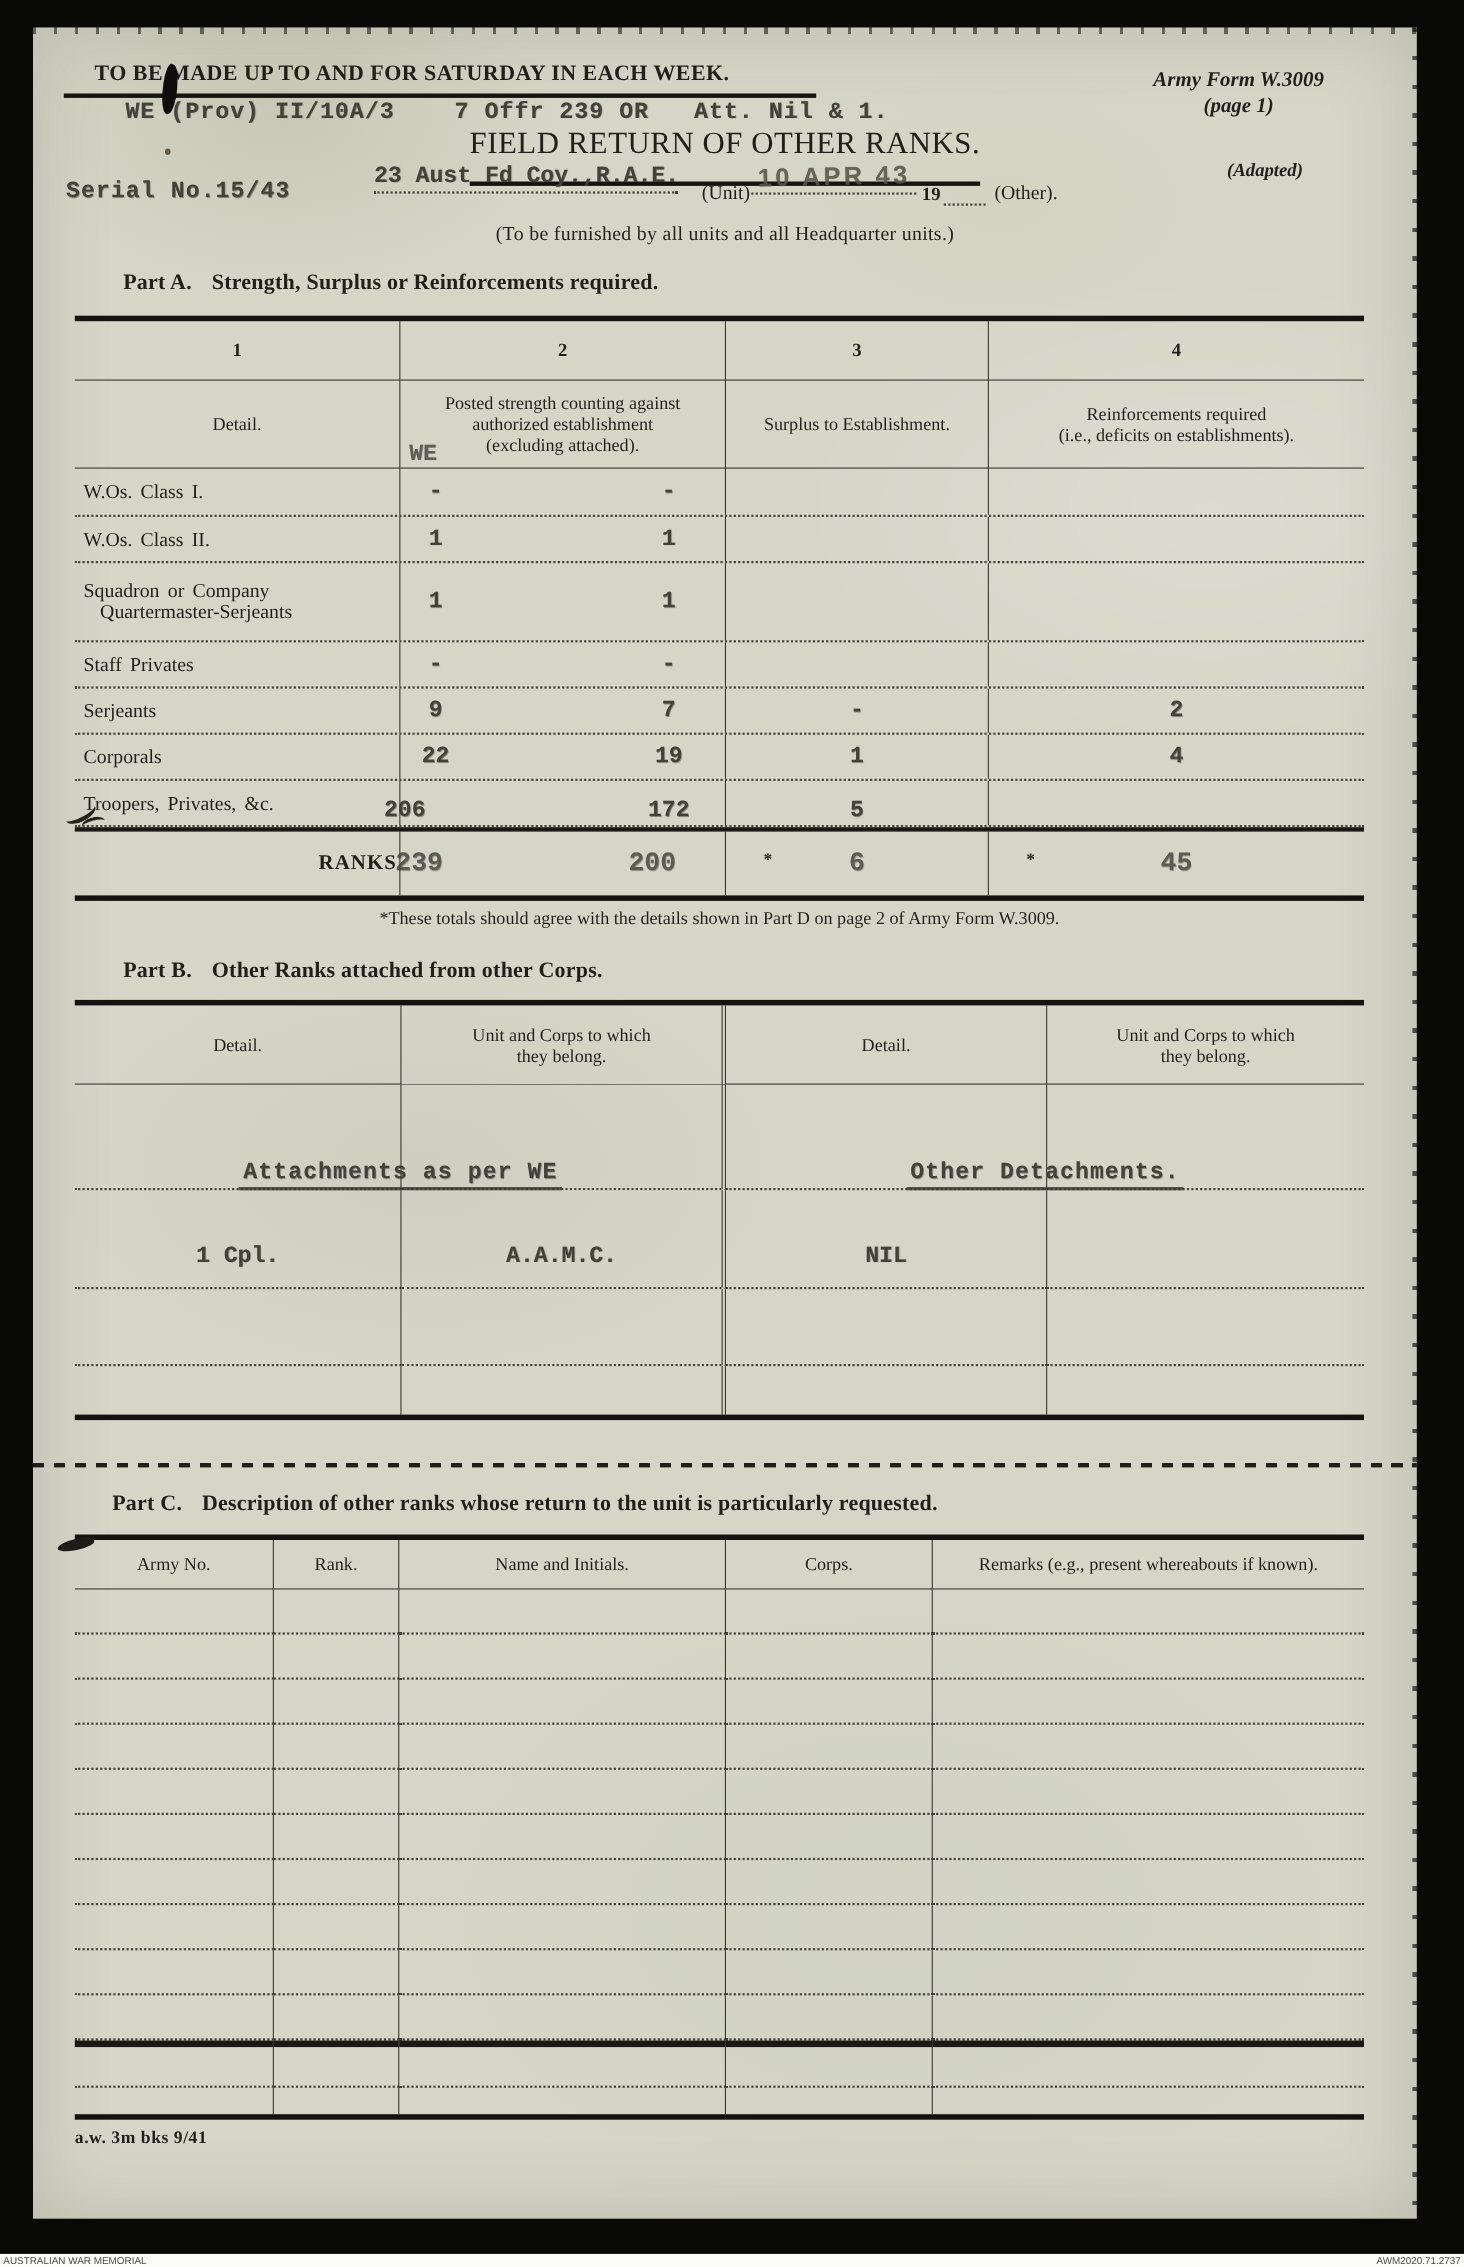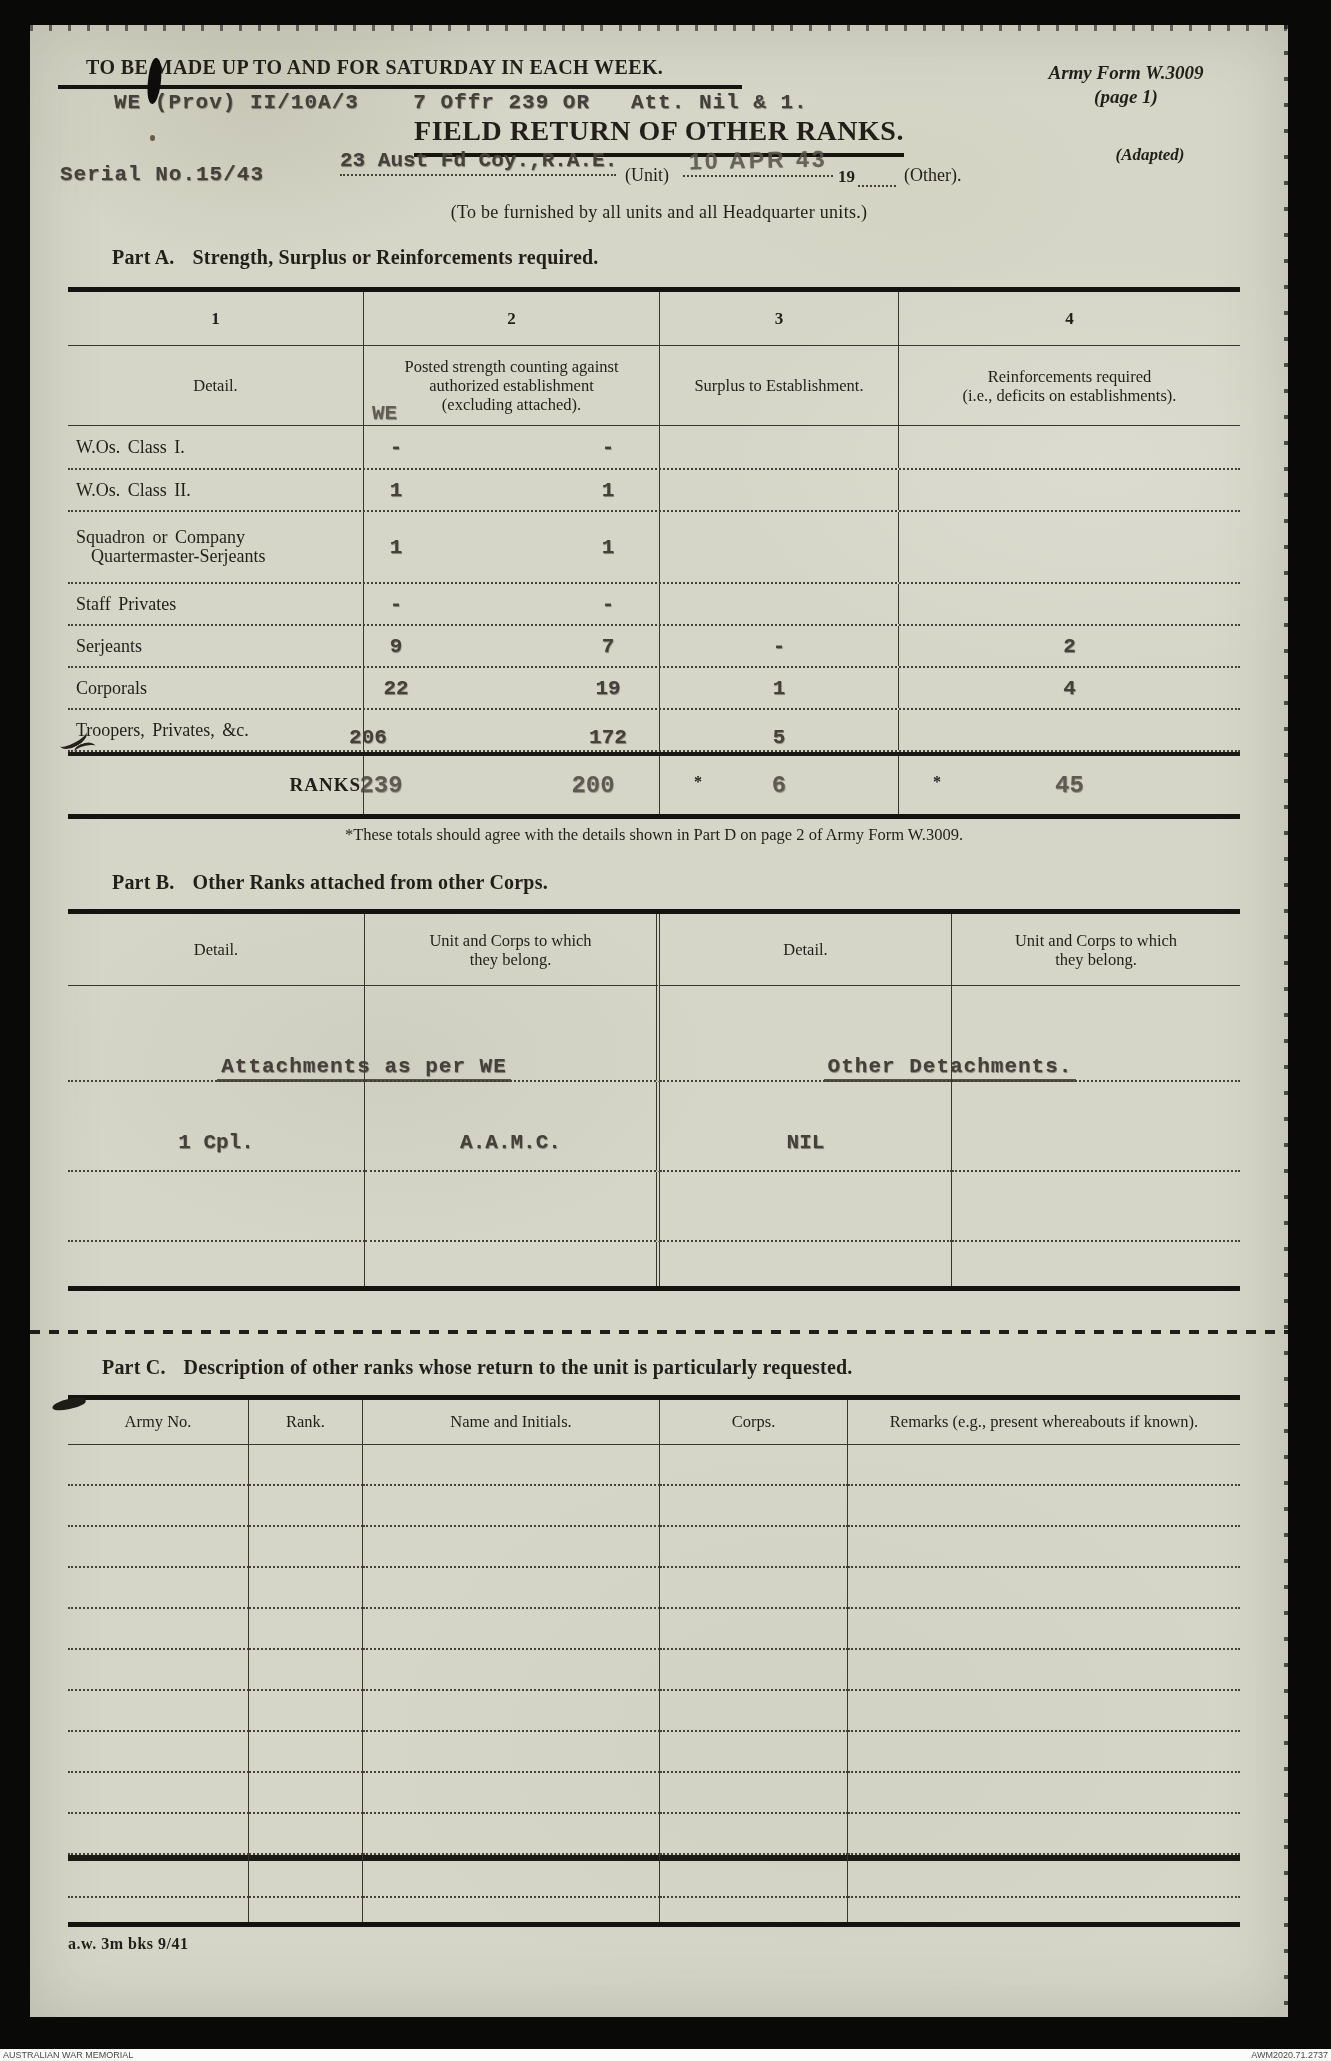--- a/index.html
+++ b/index.html
@@ -60,27 +60,27 @@
     font-weight:700;font-size:20px;letter-spacing:.4px;
     padding:0 0 6px 28px;border-bottom:4px solid #16140f;
   }
   .form-ref{left:972px;top:36px;width:248px;text-align:center;
     font-style:italic;font-weight:700;font-size:19px;line-height:24px;}
   .form-adapted{left:1030px;top:120px;width:180px;text-align:center;
     font-style:italic;font-weight:700;font-size:17px;}
   .typed-we-line{left:84px;top:66px;font-size:21px;letter-spacing:1px;}
   .title-wrap{left:0;right:0;top:90px;text-align:center;}
   .title-wrap span{
-    display:inline-block;font-weight:700;font-size:28px;letter-spacing:.5px;
-    border-bottom:4px solid #16140f;padding-bottom:6px;
+    display:inline-block;font-weight:400;font-size:28px;letter-spacing:.5px;
+    border-bottom:4px solid #16140f;padding-bottom:18px;
   }
   .serial{left:30px;top:138px;font-size:21px;letter-spacing:1px;}
   .unit-line{left:310px;top:124px;width:276px;text-align:right;
     border-bottom:2px dotted var(--dot);padding-bottom:2px;font-size:21px;}
-  .unit-label{left:595px;top:140px;font-size:18px;}
+  .unit-label{left:608px;top:140px;font-size:18px;}
   .date-line{left:653px;top:122px;width:150px;text-align:center;
     border-bottom:2px dotted var(--dot);padding-bottom:1px;font-size:23px;}
   .date-19{left:808px;top:142px;font-size:17px;font-weight:700;}
   .date-dots2{left:828px;top:160px;width:38px;border-bottom:2px dotted var(--dot);height:2px;}
   .date-label{left:874px;top:140px;font-size:18px;}
   .furnish{left:0;right:0;top:177px;text-align:center;font-size:18px;letter-spacing:.3px;}
   
   .part-heading{font-weight:700;font-size:20px;letter-spacing:.2px;}
   .part-heading .pt{margin-right:18px;margin-left:44px;}
   .ph-a{left:38px;top:221px;}

